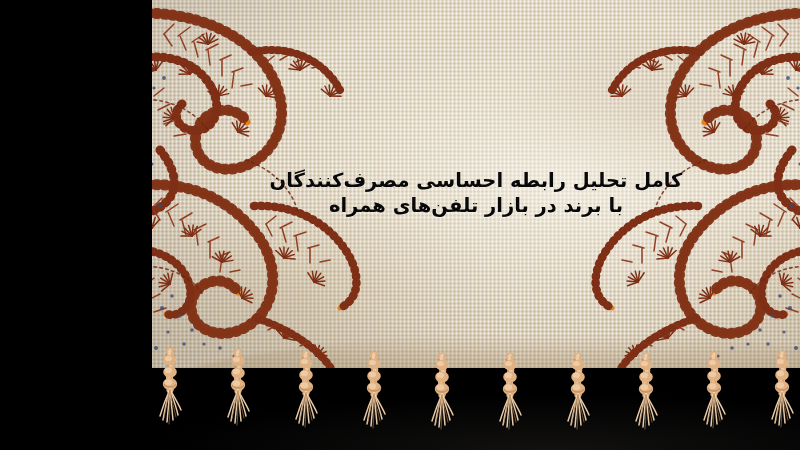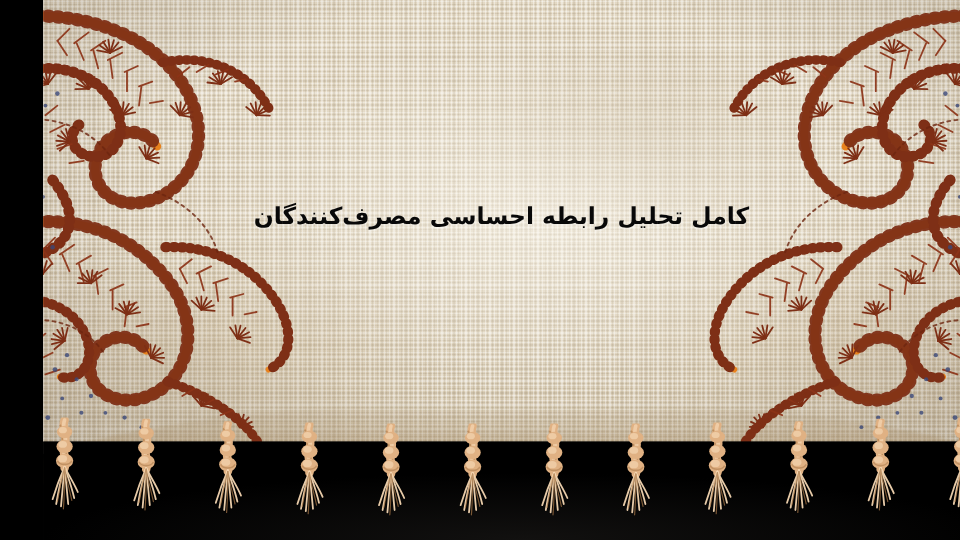--- a/index.html
+++ b/index.html
@@ -2,21 +2,21 @@
 <html lang="fa" dir="rtl"><head>
 <meta charset="utf-8">
 <title>Persian Embroidered Textile Title Slide</title>
 <style>
   html,body{margin:0;padding:0;}
   body{
     width:800px;height:450px;overflow:hidden;
     background:#000;
     font-family:"DejaVu Sans","Liberation Sans",sans-serif;
   }
-  #stage{position:relative;width:764px;height:450px;overflow:hidden;background:#000;}
+  #stage{position:relative;width:648px;height:450px;overflow:hidden;background:#000;}
 
   
   .cloth{
     position:absolute;left:0;top:0;width:800px;height:378px;
     background-color:#ded3bf;
     background-image:
       
       radial-gradient(ellipse 420px 200px at 52% 48%, rgba(255,252,244,.55), rgba(255,252,244,0) 72%),
       radial-gradient(ellipse 300px 160px at 18% 78%, rgba(192,172,140,.30), rgba(192,172,140,0) 70%),
       radial-gradient(ellipse 300px 160px at 84% 76%, rgba(192,172,140,.28), rgba(192,172,140,0) 70%),
@@ -315,20 +315,21 @@
       <g fill="none" stroke="#6d2610" stroke-width="1.6" stroke-dasharray="2.5 3.5" stroke-linecap="round" opacity=".8">
         <path d="M-4,100 C30,96 58,108 74,130"></path>
         <path d="M-4,268 C28,262 56,274 70,296"></path>
         <path d="M112,160 C140,170 158,190 164,212"></path>
       </g>
     </svg>
   </div>
 
   <div class="title-block">
     <span class="title-line">کامل تحلیل رابطه احساسی مصرف‌کنندگان</span>
+    <span class="title-line">با برند در بازار تلفن‌های همراه</span>
   </div>
 
   <div class="black-band"></div>
 
   <div class="fringe" id="fringe">
       <div class="tassel" style="left: 3px; bottom: 18px;">
         <svg viewBox="0 0 30 84" xmlns="http://www.w3.org/2000/svg">
           <path d="M15,2 C12,10 18,14 15,22 C12,30 18,34 15,42" stroke="#e0b183" stroke-width="7" fill="none" stroke-linecap="round"></path>
           <path d="M15,2 C12,10 18,14 15,22 C12,30 18,34 15,42" stroke="#f4d6b2" stroke-width="3" fill="none" stroke-linecap="round" opacity=".75"></path>
           <path d="M11,6 C16,11 10,17 15,24 C20,31 11,36 16,41" stroke="#a97848" stroke-width="1.4" fill="none" opacity=".6"></path>

